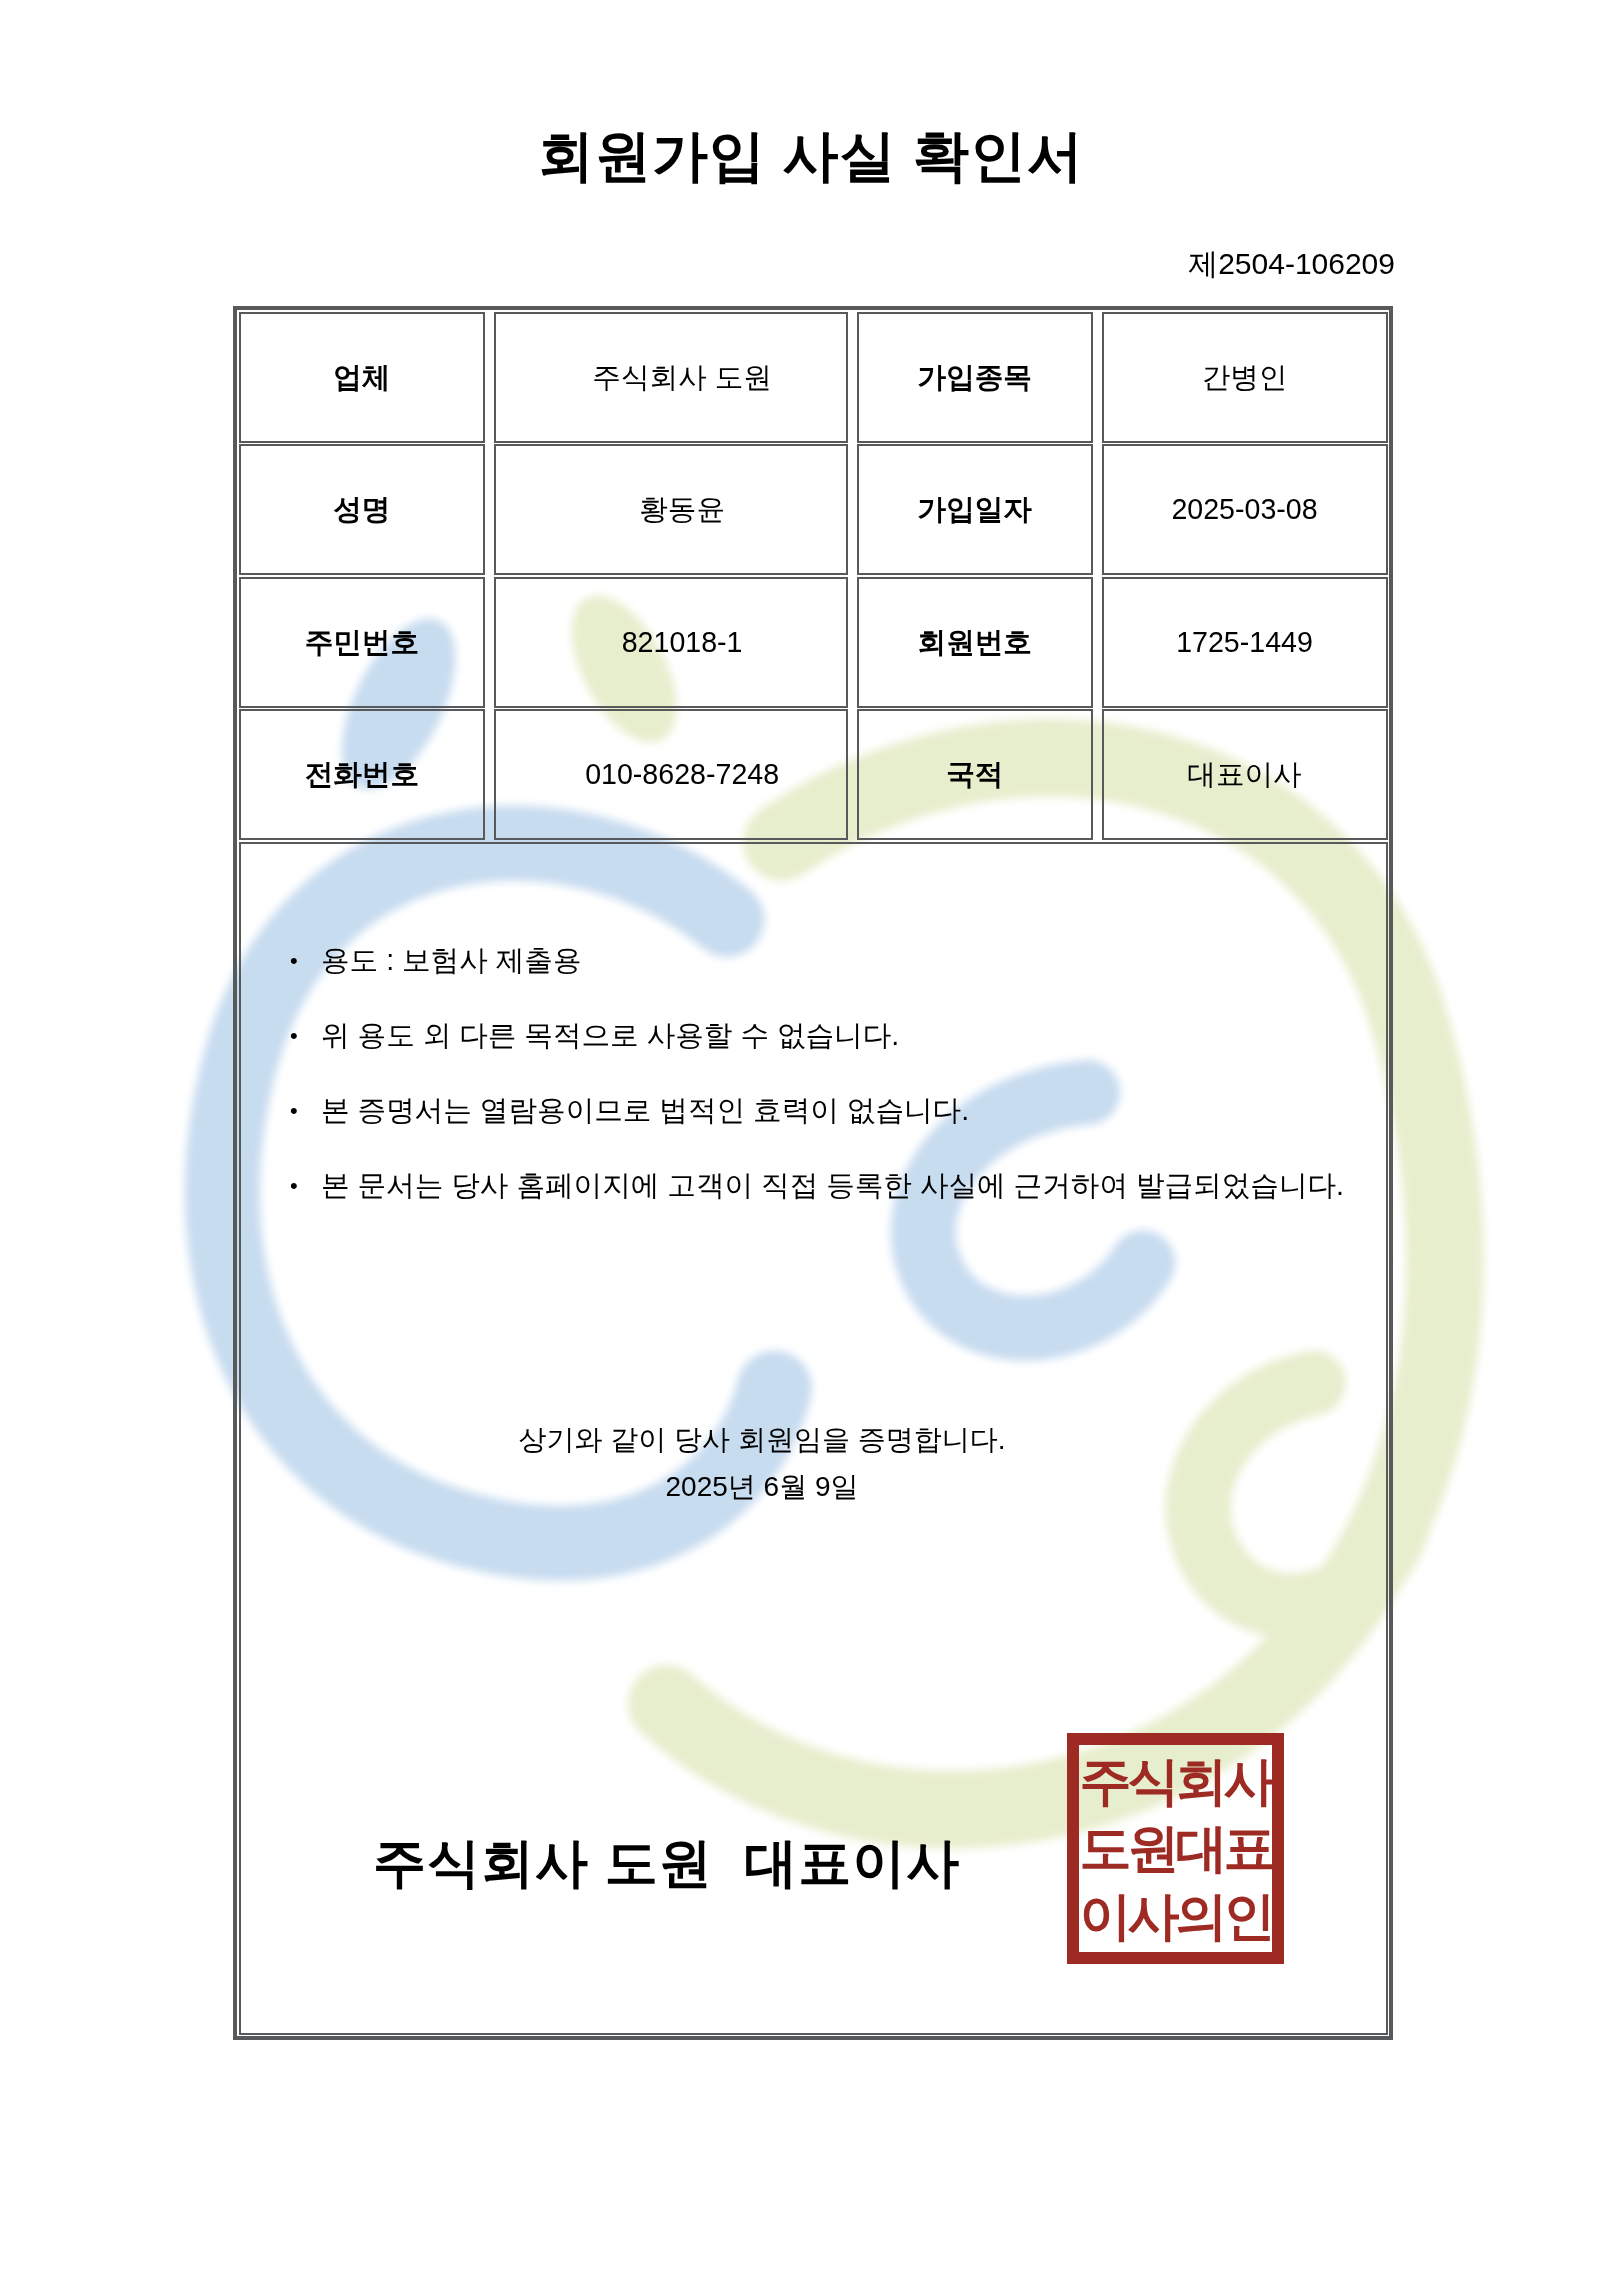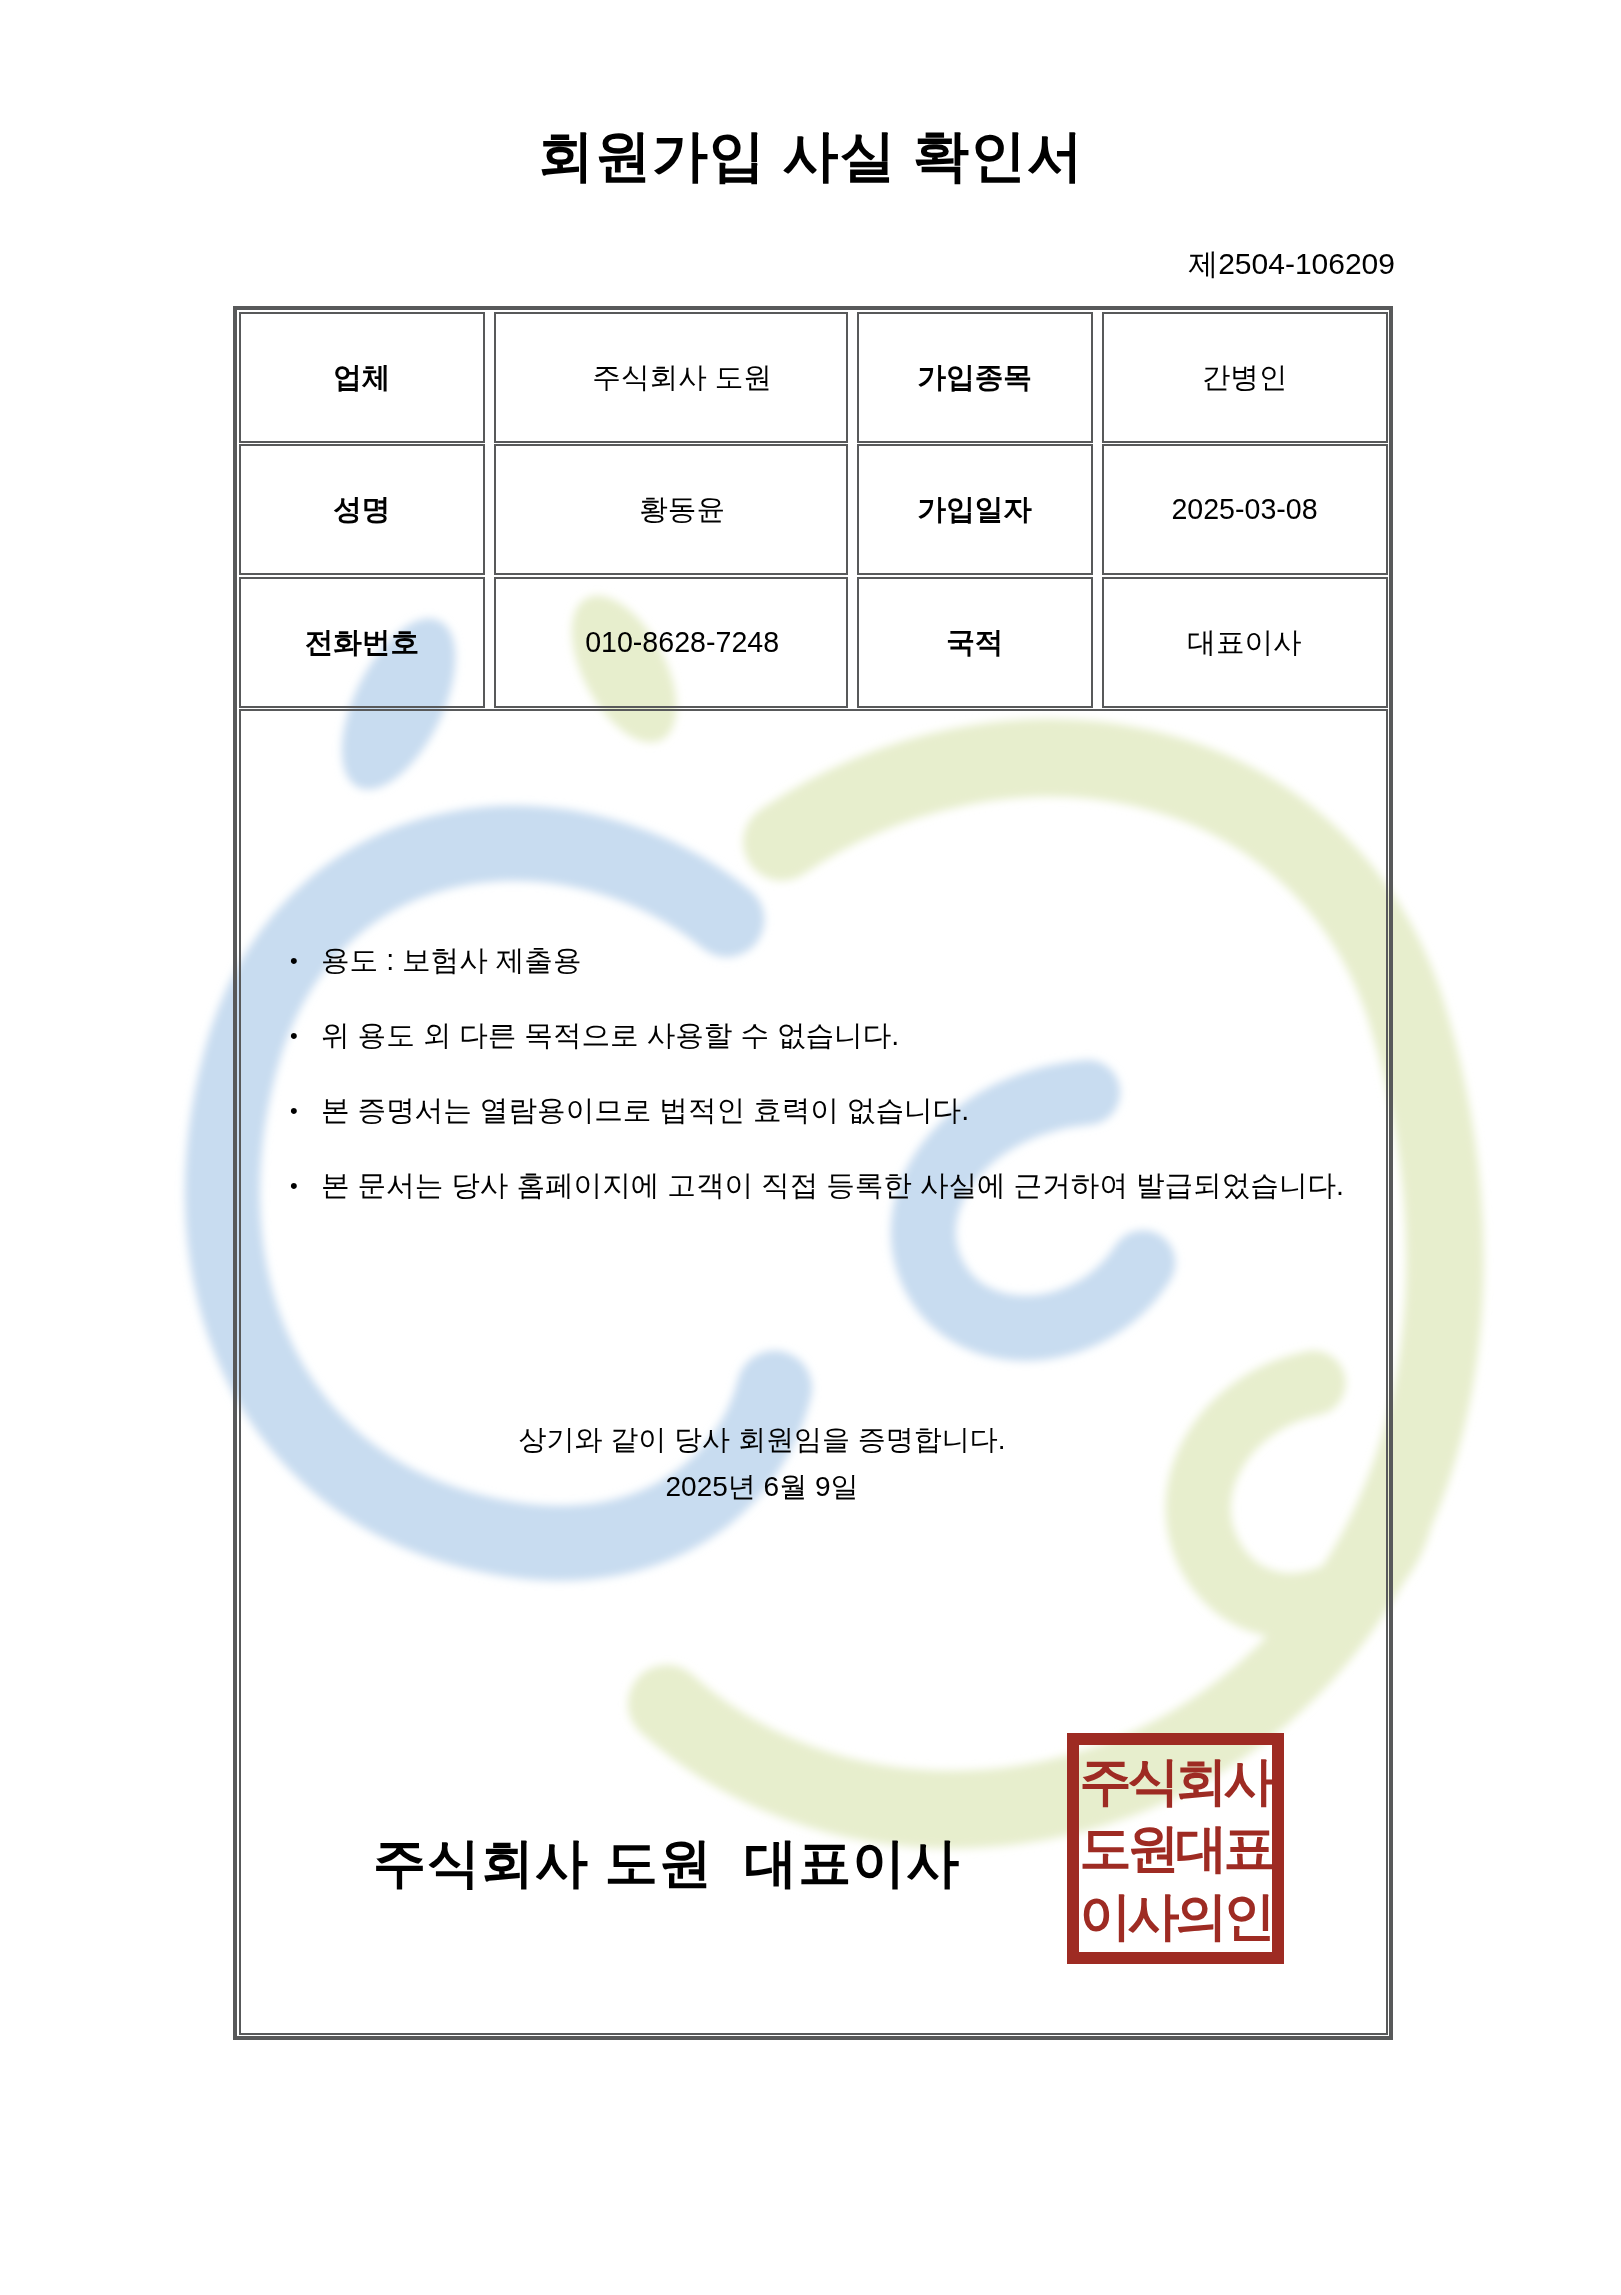--- a/index.html
+++ b/index.html
@@ -157,20 +157,26 @@
     <div class="t-cell t-value w-c4">간병인</div>
   </div>
 
   <div class="t-row">
     <div class="t-cell t-label w-c1">성명</div>
     <div class="t-cell t-value w-c2">황동윤</div>
     <div class="t-cell t-label w-c3">가입일자</div>
     <div class="t-cell t-value w-c4">2025-03-08</div>
   </div>
 
+  <div class="t-row">
+    <div class="t-cell t-label w-c1">주민번호</div>
+    <div class="t-cell t-value w-c2">821018-1</div>
+    <div class="t-cell t-label w-c3">회원번호</div>
+    <div class="t-cell t-value w-c4">1725-1449</div>
+  </div>
 
   <div class="t-row">
     <div class="t-cell t-label w-c1">전화번호</div>
     <div class="t-cell t-value w-c2">010-8628-7248</div>
     <div class="t-cell t-label w-c3">국적</div>
     <div class="t-cell t-value w-c4">대표이사</div>
   </div>
 
   <div class="t-big"></div>
 </div>

